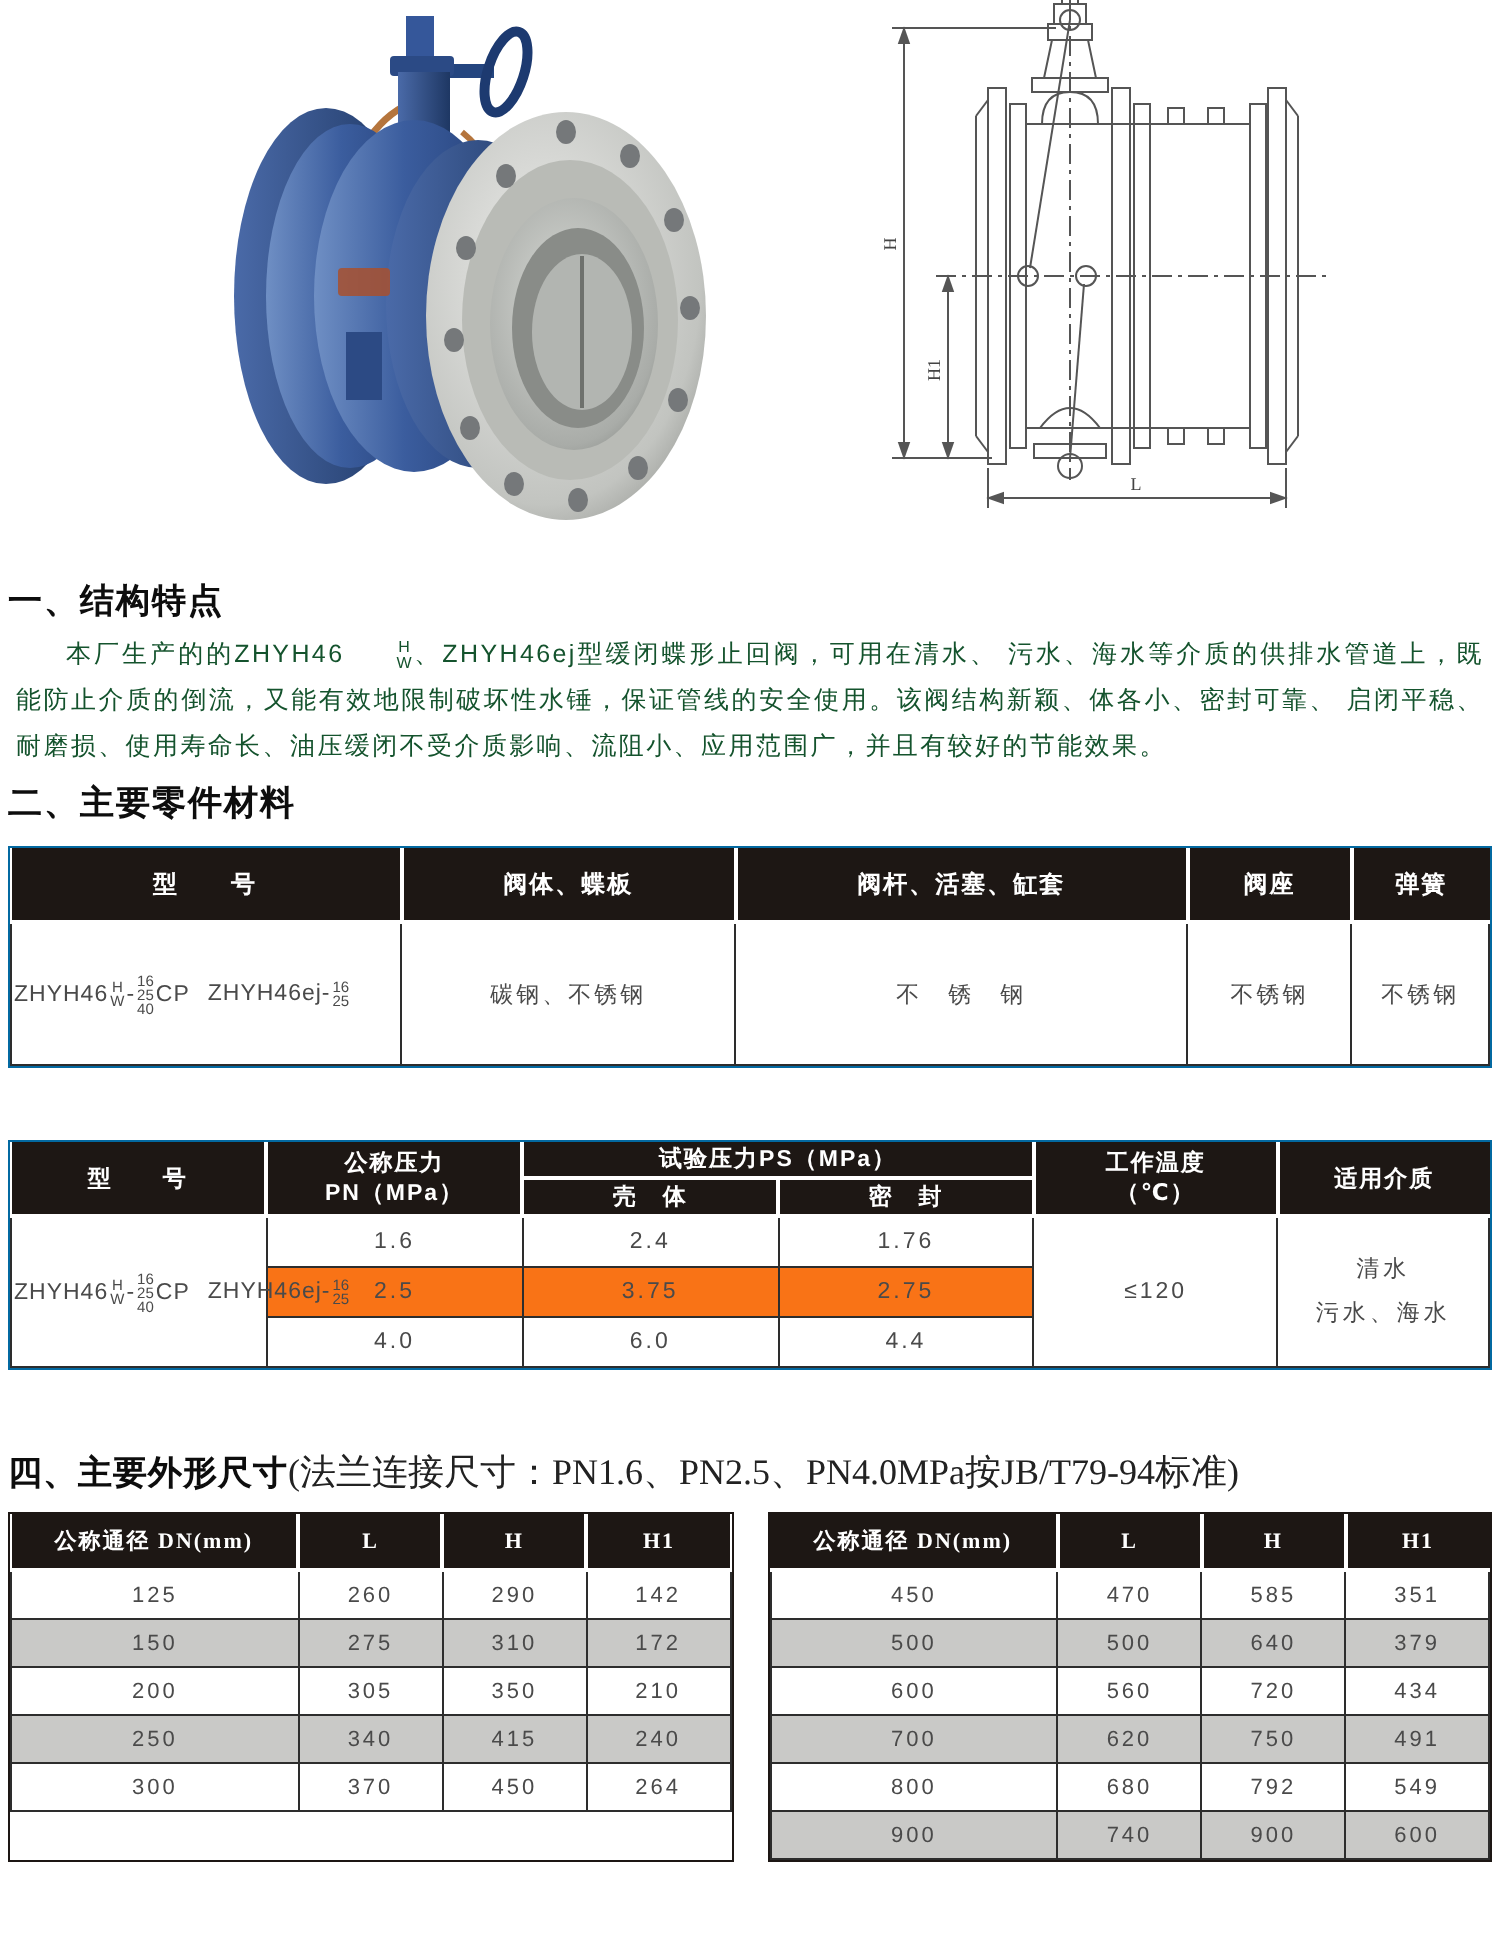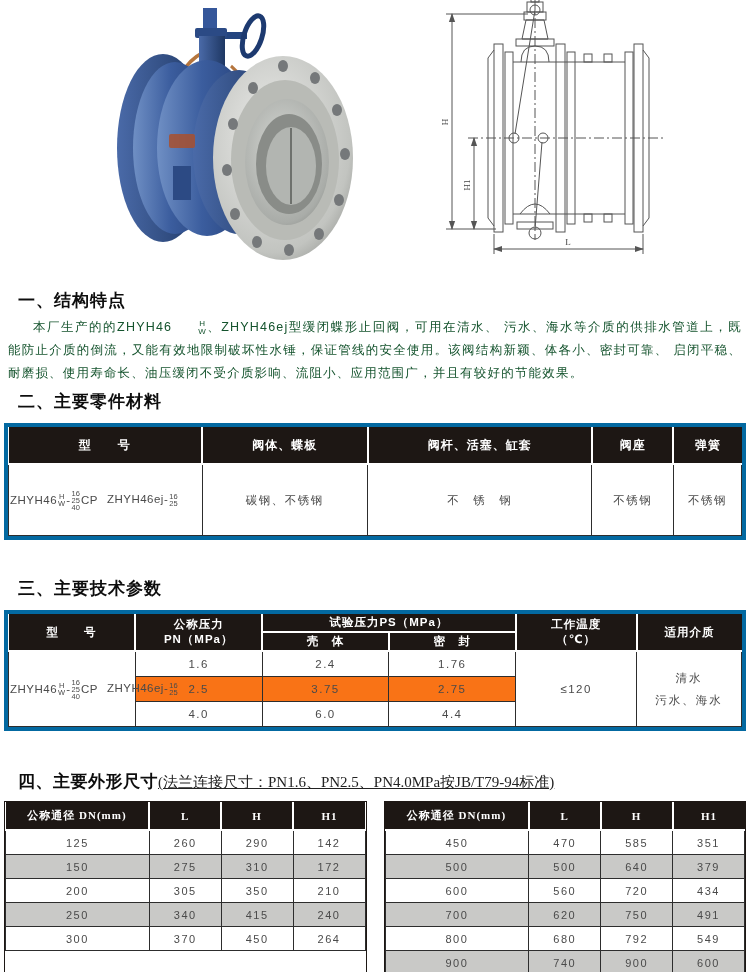--- a/index.html
+++ b/index.html
@@ -8,41 +8,41 @@
     font-family:"Liberation Sans","DejaVu Sans",sans-serif;
     color:#222;overflow:hidden;position:relative;
   }
   
   .top{position:relative;height:274px;background:#fff;}
   .photo-wrap{position:absolute;left:103px;top:6px;width:252px;height:262px;}
   .draw-wrap{position:absolute;left:438px;top:0px;width:228px;height:264px;}
   
   .sec-title{
     font-size:17px;font-weight:bold;color:#0d0d0d;
-    margin:0;padding:2px 0 0 18px;letter-spacing:1px;line-height:22px;
+    margin:0;padding:2px 0 0 4px;letter-spacing:1px;line-height:22px;
   }
   .sec-sub{
     font-family:"Liberation Serif","DejaVu Serif",serif;
-    font-weight:normal;font-size:15px;letter-spacing:0px;color:#222;text-decoration:underline;
+    font-weight:normal;font-size:18px;letter-spacing:0px;color:#222;
   }
   .para{
     font-size:12.5px;line-height:23px;color:#14532d;
     text-align:justify;margin:4px 8px 0 8px;text-indent:2em;letter-spacing:1.2px;
   }
   
   table{border-collapse:collapse;table-layout:fixed;}
   th{
     background:#1d1714;color:#ffffff;font-size:12px;font-weight:bold;
     border:2px solid #ffffff;letter-spacing:1px;
   }
   td{
     border:1px solid #2d2d2d;font-size:11.5px;color:#4a4a4a;
     text-align:center;letter-spacing:1.5px;background:#fff;
   }
-  .tblwrap{border:4px solid #0369a1;margin:10px 4px 0 4px;}
+  .tblwrap{border:1px solid #0369a1;margin:10px 4px 0 4px;}
   .tblwrap table{width:100%;}
   th.first{border-left:none;} th.last{border-right:none;} tr.h-first th{border-top:none;}
   
   .t2 th{height:34px;}
   .t2 td{height:68px;}
   
   .t3 th{height:15px;font-size:11.5px;padding:1px 0;}
   .t3 td{height:22px;margin-top:48px;}
   .t3 td.gray{background:#f97316;}
   
@@ -254,21 +254,20 @@
           <td>不　锈　钢</td>
           <td>不锈钢</td>
           <td>不锈钢</td>
         </tr>
       </tbody>
     </table>
   </div>
 </div>
 
 <div class="s3">
-  <h2 class="sec-title">三、主要技术参数</h2>
   <div class="tblwrap">
     <table class="t3">
       <colgroup>
           <col style="width:17.3%">
           <col style="width:17.3%">
           <col style="width:17.3%">
           <col style="width:17.3%">
           <col style="width:16.5%">
           <col style="width:14.3%">
         </colgroup>

